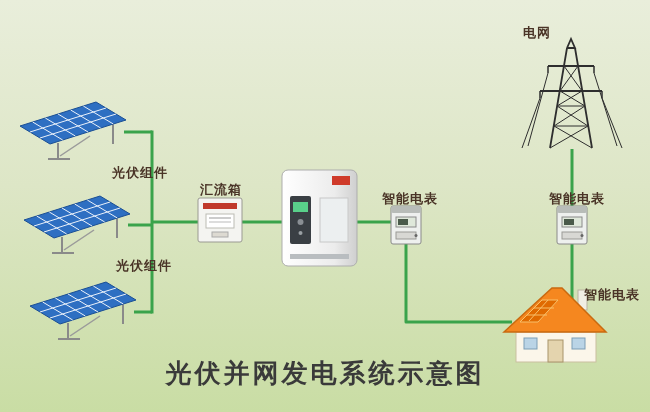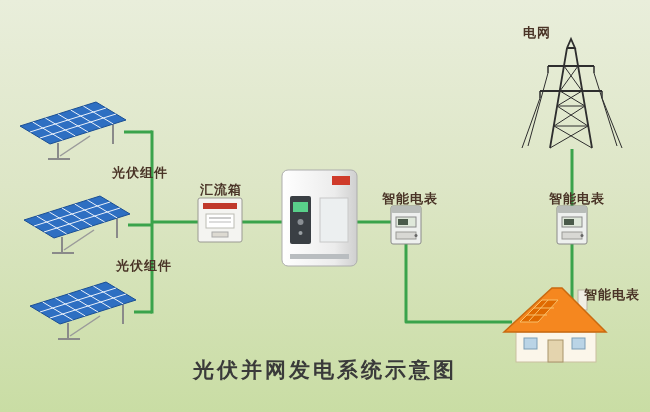--- a/index.html
+++ b/index.html
@@ -18,21 +18,21 @@
     font-weight: bold;
     color: #4a3427;
     letter-spacing: 1px;
     white-space: nowrap;
   }
   .title {
     position: absolute;
     left: 0; right: 0;
     top: 356px;
     text-align: center;
-    font-size: 21px;
+    font-size: 26px;
     font-weight: bold;
     letter-spacing: 3px;
     color: #3a3a3a;
   }
 </style>
 </head>
 <body>
 
 <div class="stage">
 

